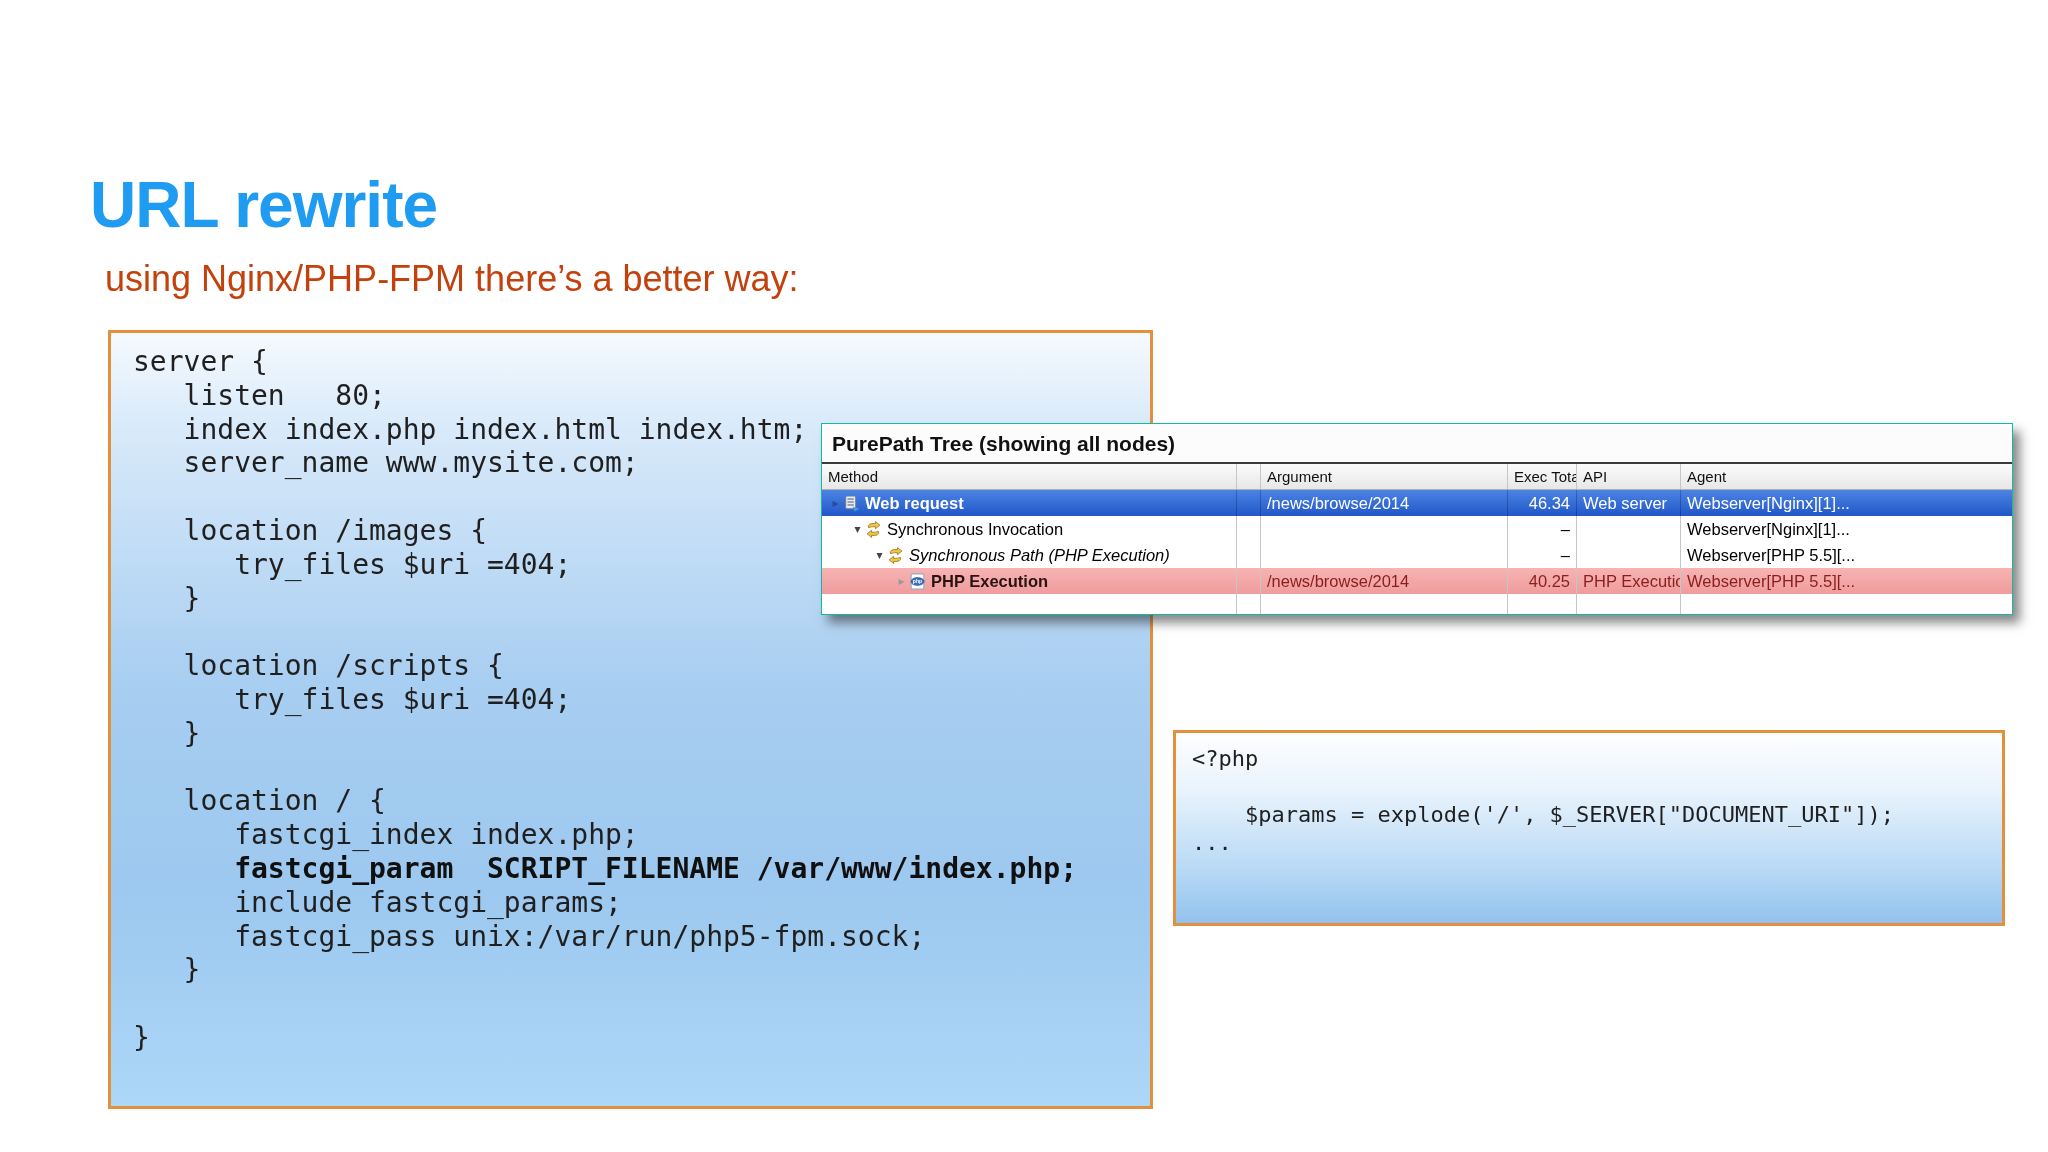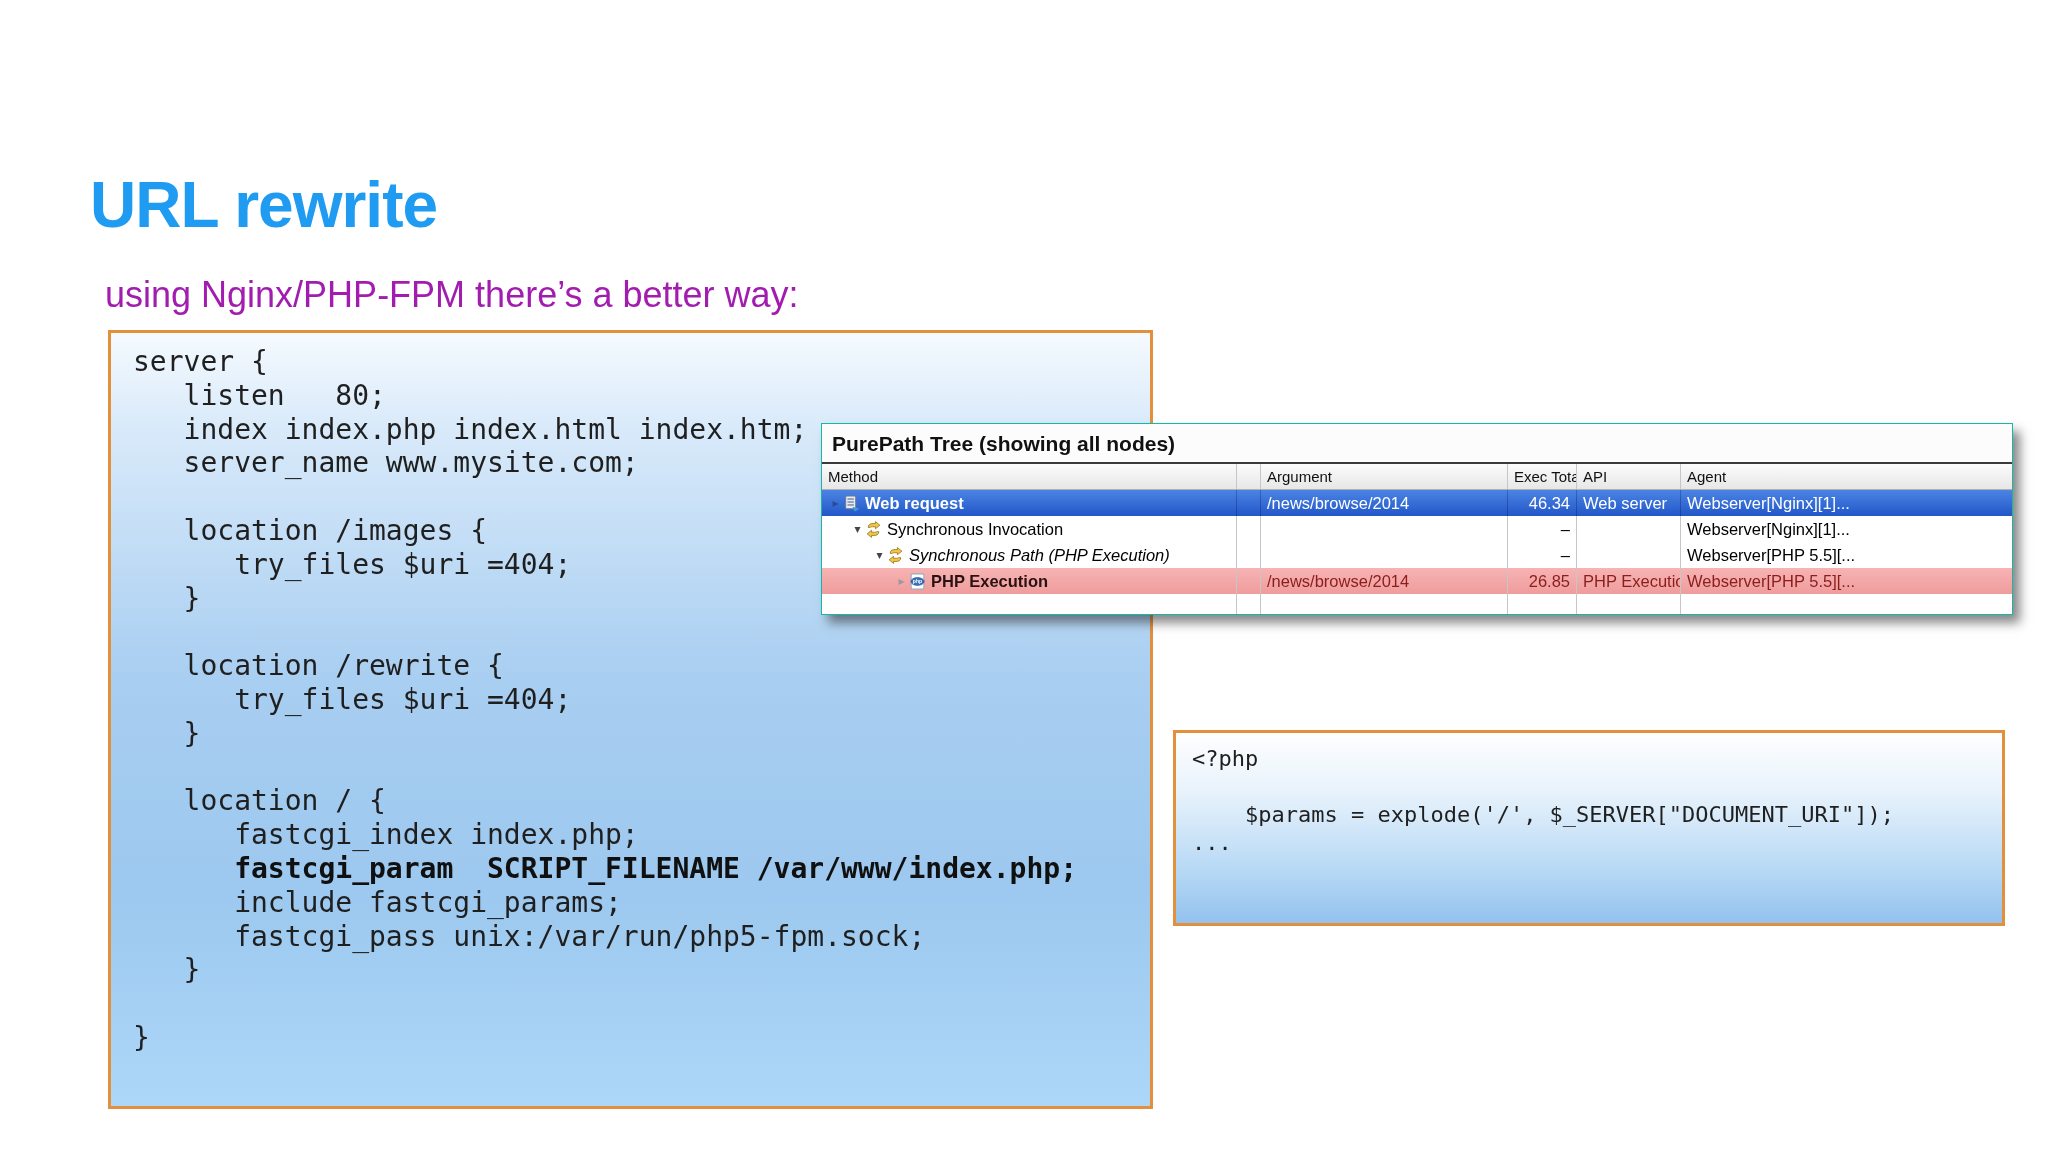--- a/index.html
+++ b/index.html
@@ -1,21 +1,21 @@
 <!DOCTYPE html>
 <html><head>
 <meta charset="utf-8">
 <style>
   html,body{margin:0;padding:0;background:#ffffff;}
   .slide{position:relative;width:2048px;height:1152px;background:#ffffff;overflow:hidden;
          font-family:"Liberation Sans",sans-serif;}
 
   .title{position:absolute;left:90px;top:168px;font-size:64px;font-weight:bold;
          color:#1F9BF1;letter-spacing:-1px;}
-  .subtitle{position:absolute;left:105px;top:274px;font-size:36px;color:#a21caf;}
+  .subtitle{position:absolute;left:105px;top:258px;font-size:36px;color:#c2410c;}
 
   .code-panel{position:absolute;box-sizing:border-box;border:3px solid #E2903C;
               font-family:"DejaVu Sans Mono","Liberation Mono",monospace;color:#1f1f1f;}
   .nginx-panel{left:78px;top:330px;width:1045px;height:779px;
                background:linear-gradient(180deg,#F5FAFE 0%,#D9EAFA 12%,#A8CEF1 45%,#9DC8EF 72%,#ACD7F8 100%);
                padding:12px 0 0 22px;font-size:28px;line-height:33.8px;margin-left:30px;}
   .php-panel{left:1173px;top:730px;width:832px;height:196px;
              background:linear-gradient(180deg,#FEFEFF 0%,#E9F3FC 30%,#B7D9F5 72%,#93C2EE 100%);
              padding:12px 0 0 16px;font-size:22px;line-height:28px;}
   .code-line{white-space:pre;}
@@ -62,21 +62,21 @@
   <div class="code-panel nginx-panel" id="nginx-code-lines">
       <div class="code-line">server {</div>
       <div class="code-line">   listen   80;</div>
       <div class="code-line">   index index.php index.html index.htm;</div>
       <div class="code-line">   server_name www.mysite.com;</div>
       <div class="code-line">&nbsp;</div>
       <div class="code-line">   location /images {</div>
       <div class="code-line">      try_files $uri =404;</div>
       <div class="code-line">   }</div>
       <div class="code-line">&nbsp;</div>
-      <div class="code-line">   location /rewrite {</div>
+      <div class="code-line">   location /scripts {</div>
       <div class="code-line">      try_files $uri =404;</div>
       <div class="code-line">   }</div>
       <div class="code-line">&nbsp;</div>
       <div class="code-line">   location / {</div>
       <div class="code-line">      fastcgi_index index.php;</div>
       <div class="code-line bold">      fastcgi_param  SCRIPT_FILENAME /var/www/index.php;</div>
       <div class="code-line">      include fastcgi_params;</div>
       <div class="code-line">      fastcgi_pass unix:/var/run/php5-fpm.sock;</div>
       <div class="code-line">   }</div>
       <div class="code-line">&nbsp;</div>
@@ -155,21 +155,21 @@
               <svg viewBox="0 0 16 16">
                 <rect x="2" y="0.8" width="12" height="14.4" rx="1.5" fill="#ffffff" stroke="#9aa7c0"></rect>
                 <ellipse cx="8" cy="8" rx="6.2" ry="3.7" fill="#3b6fb5" stroke="#24539a" stroke-width="0.6"></ellipse>
                 <text x="8" y="9.7" font-size="4.8" font-weight="bold" fill="#ffffff" text-anchor="middle" font-family="sans-serif">php</text>
               </svg>
             </span>
             <span class="node-label">PHP Execution</span>
           </div>
           <div class="pp-cell" style="width: 24px; flex: 0 0 24px;"></div>
           <div class="pp-cell" style="width: 247px; flex: 0 0 247px;">/news/browse/2014</div>
-          <div class="pp-cell num" style="width: 69px; flex: 0 0 69px;">26.85</div>
+          <div class="pp-cell num" style="width: 69px; flex: 0 0 69px;">40.25</div>
           <div class="pp-cell" style="width: 104px; flex: 0 0 104px;">PHP Execution</div>
           <div class="pp-cell" style="width: 329px; flex: 0 0 329px;">Webserver[PHP 5.5][...</div>
         </div>
       </div>
     <div class="pp-filler" id="pp-filler">
         <div class="pp-cell" style="width: 415px; flex: 0 0 415px;"></div>
         <div class="pp-cell" style="width: 24px; flex: 0 0 24px;"></div>
         <div class="pp-cell" style="width: 247px; flex: 0 0 247px;"></div>
         <div class="pp-cell" style="width: 69px; flex: 0 0 69px;"></div>
         <div class="pp-cell" style="width: 104px; flex: 0 0 104px;"></div>

